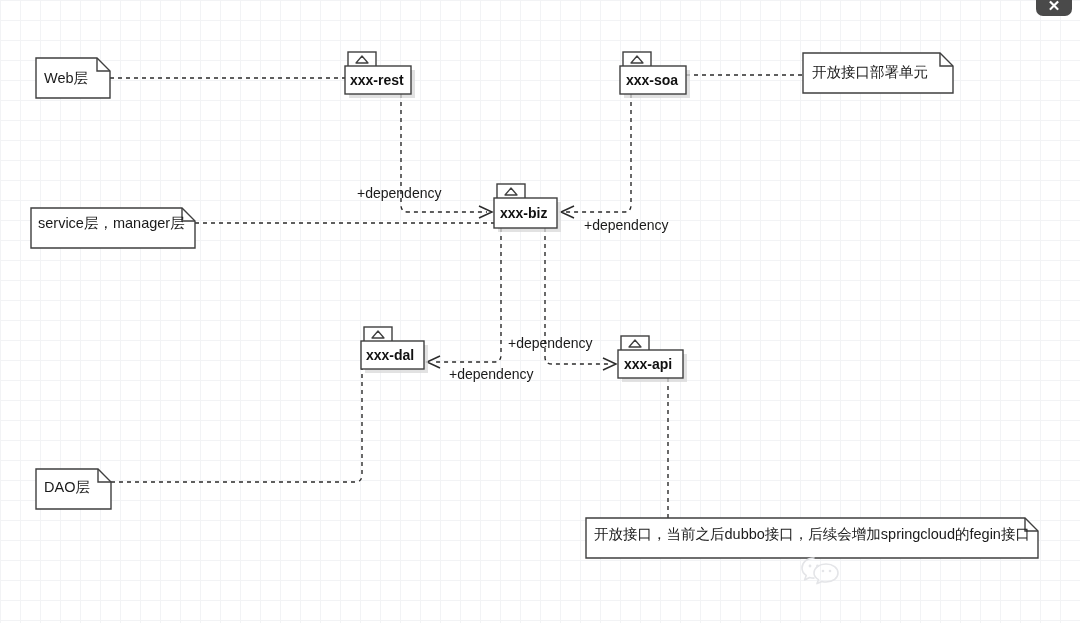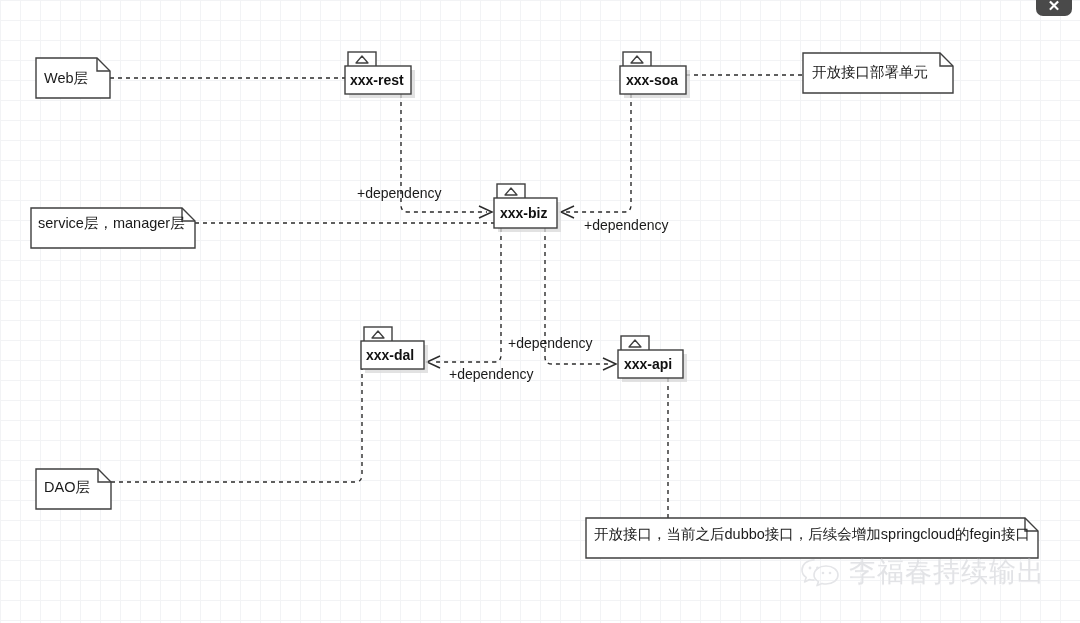--- a/index.html
+++ b/index.html
@@ -261,20 +261,19 @@
 
   <div id="watermark">
     <svg class="wm-logo" width="40" height="32" viewBox="0 0 40 32" xmlns="http://www.w3.org/2000/svg">
       <path d="M14,4 C7,4 2,8.5 2,14 C2,17 3.6,19.7 6.2,21.4 L4.6,26 L9.6,23.5 C11,23.9 12.5,24.1 14,24.1" fill="none" stroke="#e4e5e8" stroke-width="1.6" stroke-linecap="round" stroke-linejoin="round"></path>
       <path d="M26,10 C33,10 38,14 38,19 C38,24 33,28 26,28 C24.6,28 23.2,27.8 22,27.4 L17,29.6 L18.5,25.6 C15.6,24 14,21.6 14,19 C14,14 19,10 26,10 Z" fill="none" stroke="#e4e5e8" stroke-width="1.6" stroke-linecap="round" stroke-linejoin="round"></path>
       <circle cx="10" cy="12" r="1.4" fill="#e4e5e8"></circle>
       <circle cx="17.5" cy="12" r="1.4" fill="#e4e5e8"></circle>
       <circle cx="23" cy="17" r="1.3" fill="#e4e5e8"></circle>
       <circle cx="30" cy="17" r="1.3" fill="#e4e5e8"></circle>
     </svg>
-    <span class="wm-text">李福春持续输出</span>
   </div>
 
   <div id="close-button">
     <span class="x-glyph">✕</span>
   </div>
 
 </div>
 
 </body></html>

